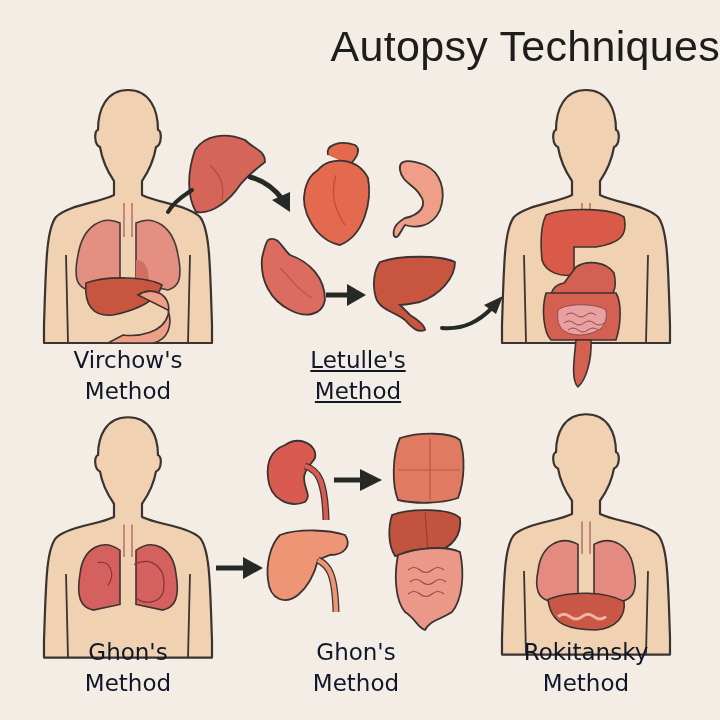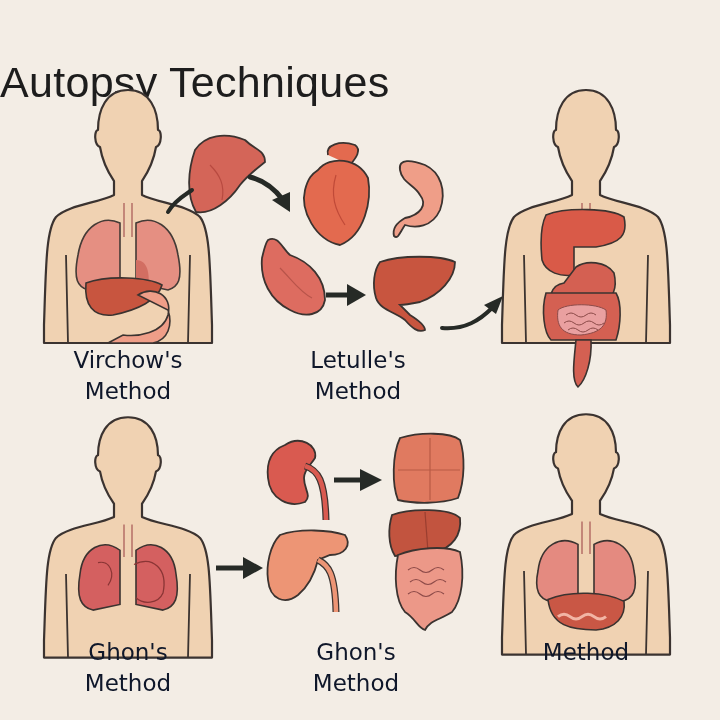--- a/index.html
+++ b/index.html
@@ -4,22 +4,22 @@
 <style>
   html, body { margin: 0; padding: 0; }
   body {
     width: 720px; height: 720px; overflow: hidden;
     background: #f3ede5;
     font-family: "Liberation Sans", "DejaVu Sans", sans-serif;
     position: relative;
   }
   .title {
     position: absolute; left: 0; top: 22px; width: 720px;
-    text-align: left; font-size: 43px; color: #1d1d1d;
-    font-weight: normal; letter-spacing: 0.3px; margin-top: 36px;
+    text-align: right; font-size: 43px; color: #1d1d1d;
+    font-weight: normal; letter-spacing: 0.3px;
   }
   .label {
     position: absolute; text-align: center; color: #0f172a;
     font-size: 23px; line-height: 31px;
     font-family: "DejaVu Sans", sans-serif;
   }
   svg.art { position: absolute; left: 0; top: 0; }
 </style>
 </head>
 <body>
@@ -129,27 +129,28 @@
     <path d="M8,52 C25,42 45,52 48,80 C52,100 47,110 35,112 L8,108 Z" fill="#e48a80" stroke="#3b3330" stroke-width="1.6"></path>
     <path d="M-38,110 C-15,100 20,102 38,112 C40,128 30,140 10,142 C-15,142 -35,138 -38,110 Z" fill="#c95745" stroke="#3b3330" stroke-width="1.6"></path>
     <path d="M-28,128 q6,-5 12,0 t12,0 t12,0 t12,0" stroke="#f2b5a5" stroke-width="3" fill="none"></path>
   </g>
 </svg>
 
 <div class="label" style="left:38px; top:345px; width:180px;">
   <div>Virchow's</div>
   <div>Method</div>
 </div>
-<div class="label" style="left:268px; top:345px; width:180px;">
+<div class="label" style="left:268px; top:345px; width:180px;text-decoration:underline;">
   <div>Letulle's</div>
   <div>Method</div>
 </div>
 <div class="label" style="left:38px; top:637px; width:180px;">
   <div>Ghon's</div>
   <div>Method</div>
 </div>
 <div class="label" style="left:266px; top:637px; width:180px;">
   <div>Ghon's</div>
   <div>Method</div>
 </div>
 <div class="label" style="left:486px; top:637px; width:200px;">
+  <div>Rokitansky</div>
   <div>Method</div>
 </div>
 
 </body></html>

